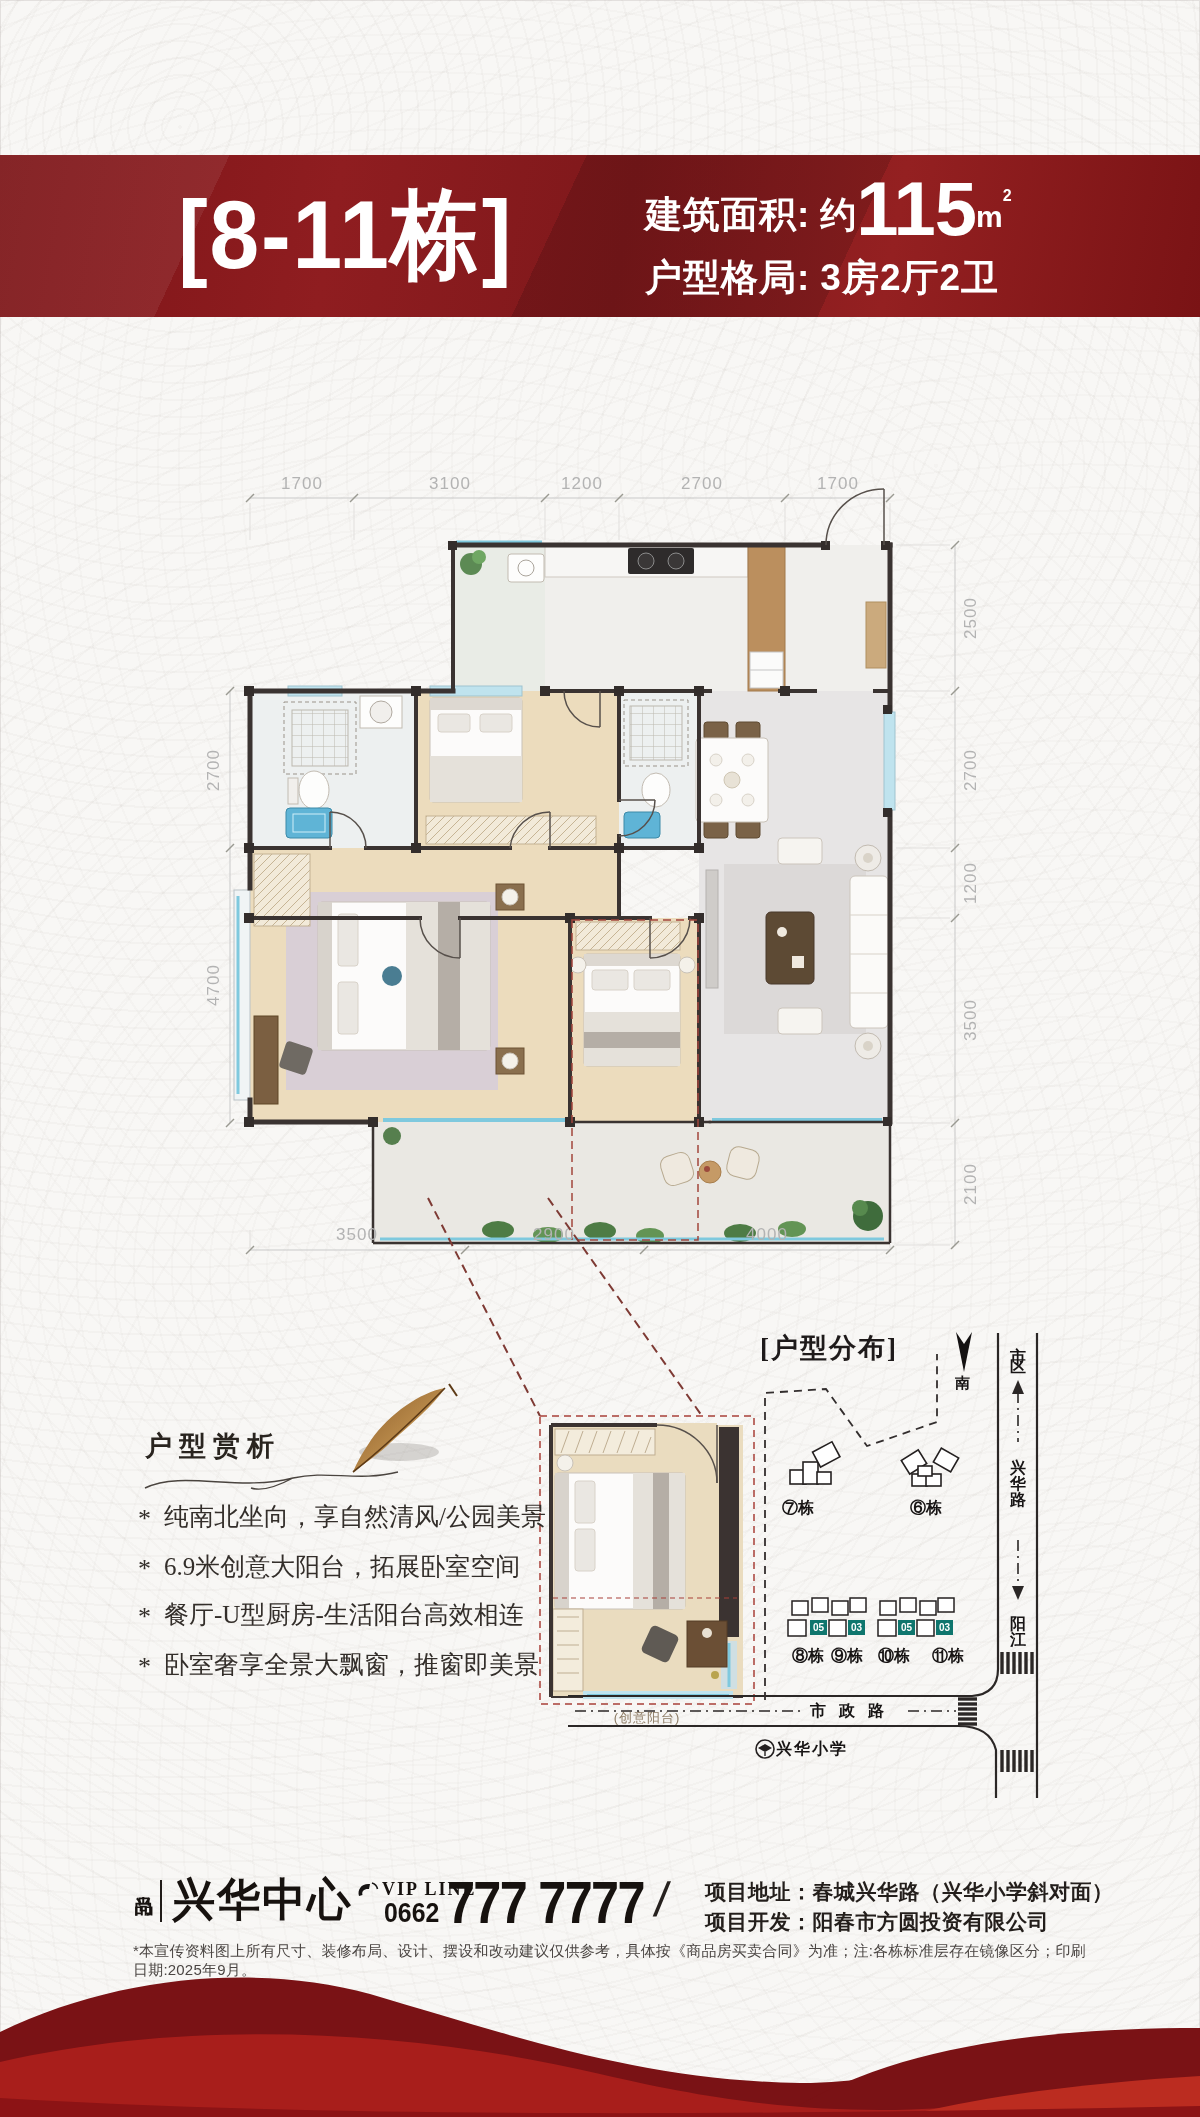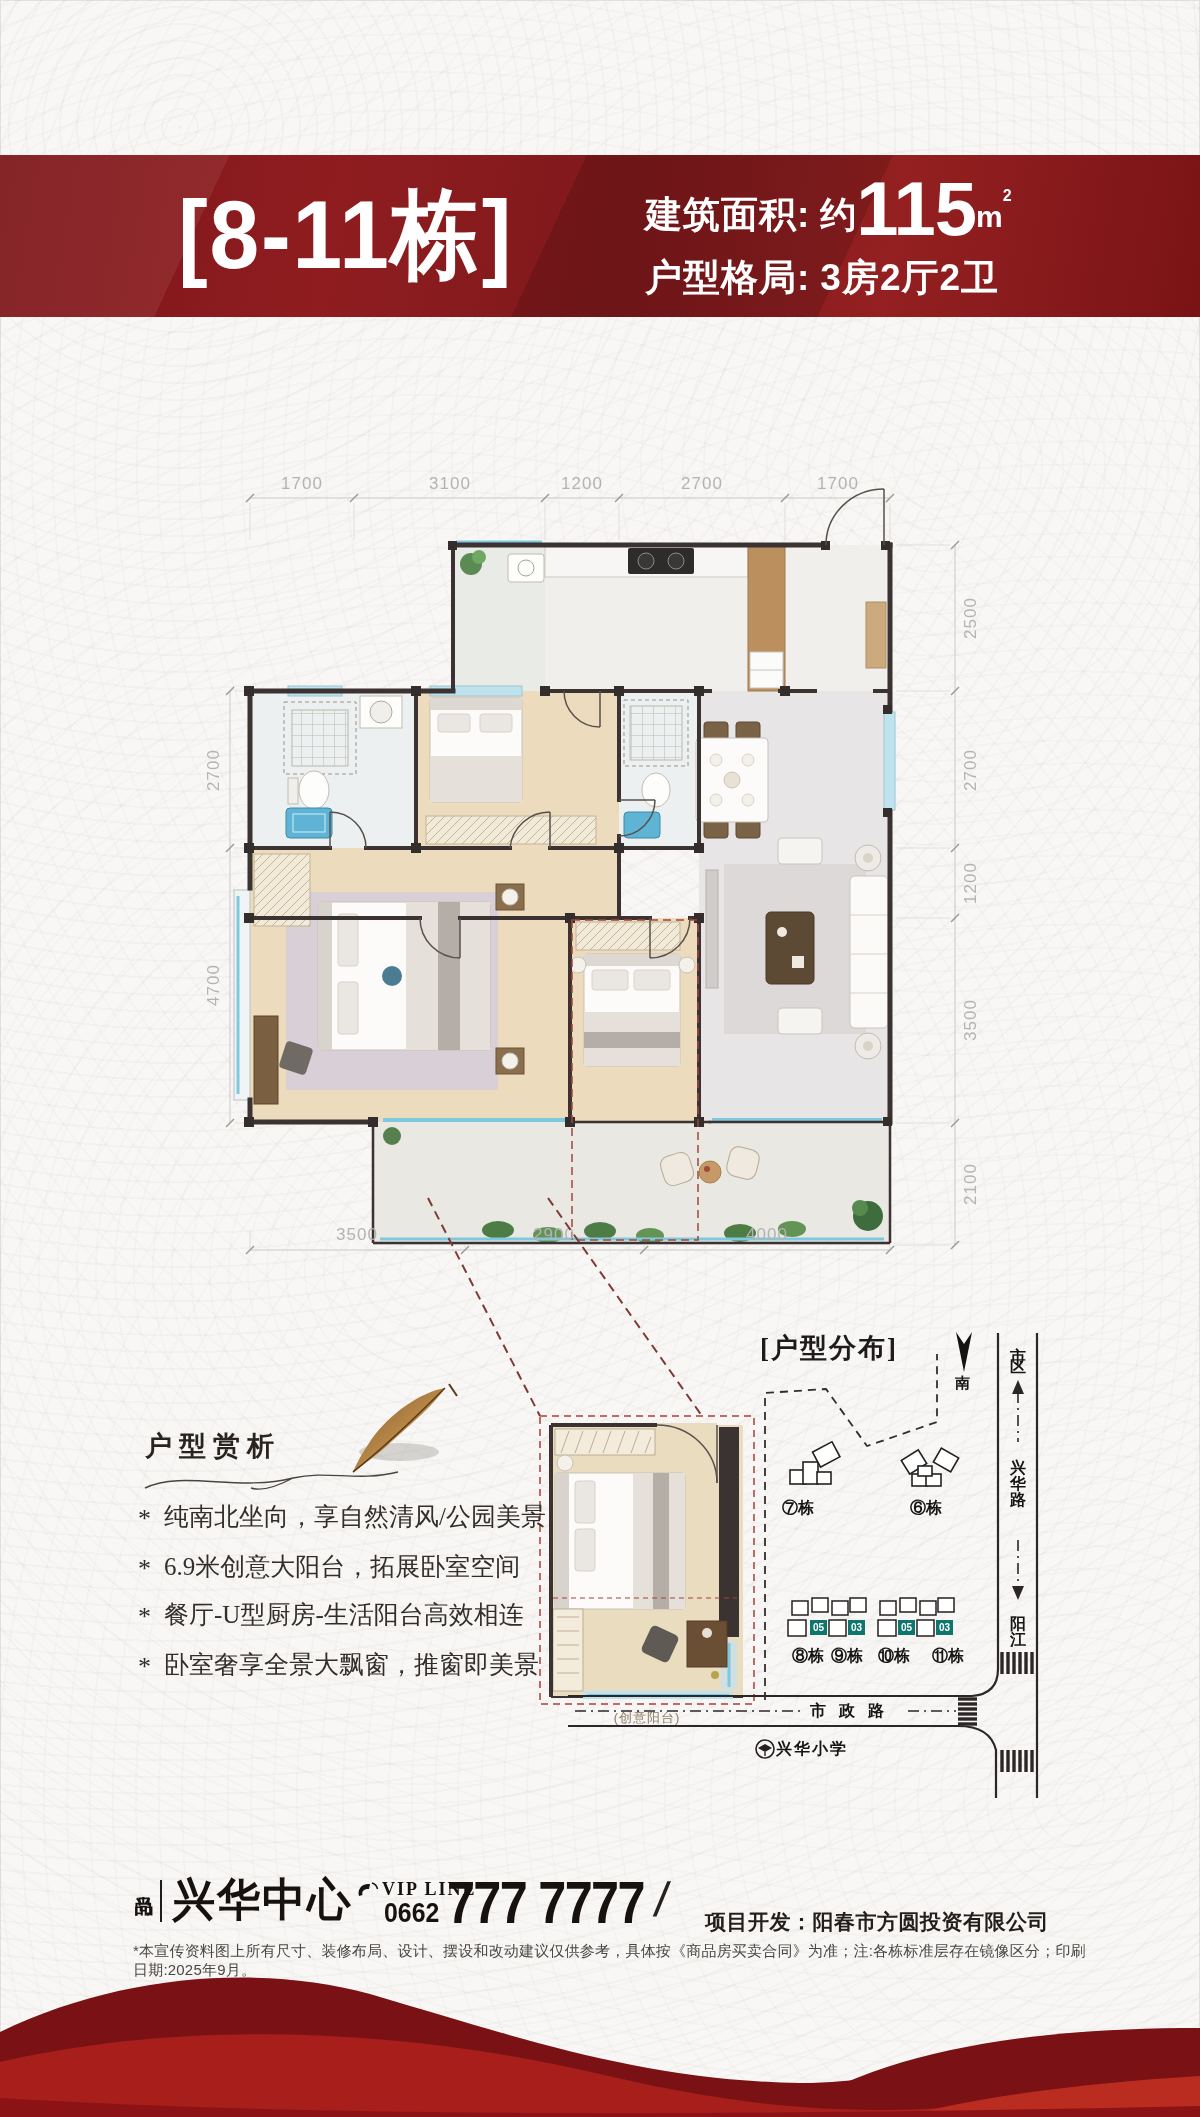--- a/index.html
+++ b/index.html
@@ -558,20 +558,21 @@
     <span class="brand-divider"></span>
     <span class="brand-name">兴华中心</span>
     <svg class="phone-icon" width="24" height="24" viewBox="0 0 24 24">
       <path d="M4,16 C2,9 7,3 15,4 L14,9 C9,8.6 6.5,11 7.5,15 Z" fill="#171414"></path>
       <path d="M17,3 C20,4 22,6 22.5,9" fill="none" stroke="#171414" stroke-width="1.6"></path>
     </svg>
     <span class="vip-label">VIP LINE</span>
     <span class="phone-code">0662</span>
     <span class="phone-number">777 7777</span>
     <span class="phone-slash">/</span>
+    <div class="proj-line proj-1"><span>项目地址：</span><span>春城兴华路（兴华小学斜对面）</span></div>
     <div class="proj-line proj-2"><span>项目开发：</span><span>阳春市方圆投资有限公司</span></div>
     <div class="disclaimer">*本宣传资料图上所有尺寸、装修布局、设计、摆设和改动建议仅供参考，具体按《商品房买卖合同》为准；注:各栋标准层存在镜像区分；印刷日期:2025年9月。</div>
   </div>
 
   <svg class="waves" width="1200" height="185" viewBox="0 0 1200 185">
     <path d="M0,100 C120,42 260,32 370,62 C520,106 640,148 800,151 C860,151 898,141 920,133 L920,185 L0,185 Z" fill="#7a1215"></path>
     <path d="M780,185 C880,120 1020,96 1200,96 L1200,185 Z" fill="#7a1215"></path>
     <path d="M0,130 C200,84 420,100 600,142 C720,170 800,178 880,178 C960,178 1060,166 1200,150 L1200,185 L0,185 Z" fill="#a81e1b"></path>
     <path d="M900,185 C990,162 1100,150 1200,144 L1200,185 Z" fill="#bb2c20"></path>
     <path d="M0,166 C300,184 700,185 1200,174 L1200,185 L0,185 Z" fill="#8c1315"></path>

